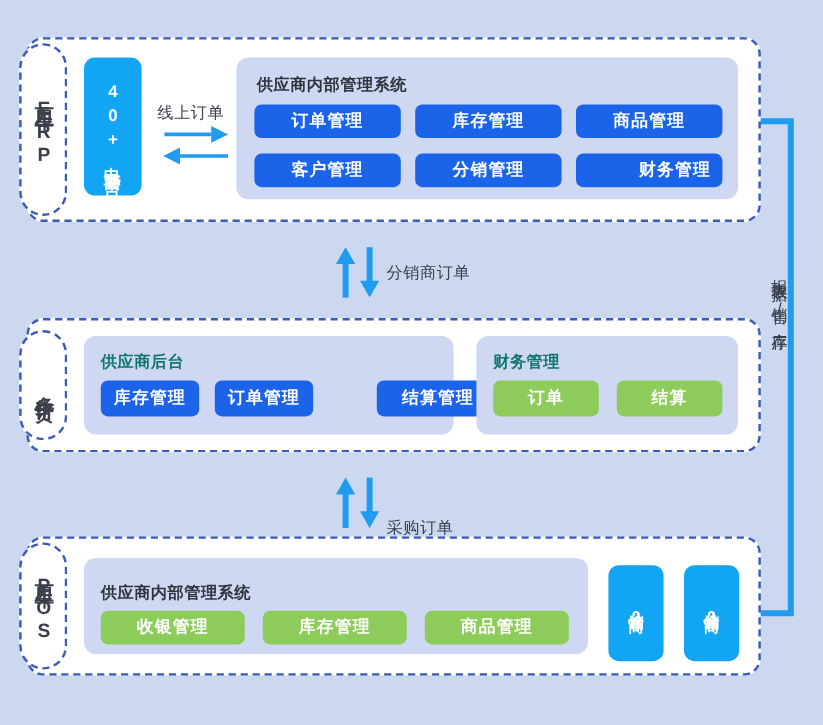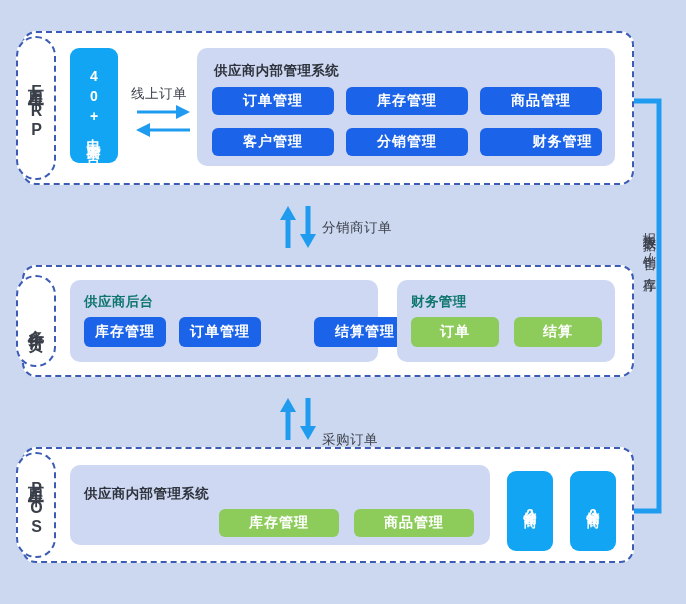--- a/index.html
+++ b/index.html
@@ -173,20 +173,21 @@
     <line x1="308" y1="398" x2="308" y2="428" stroke="#1f9bf0" stroke-width="5"></line>
     <polygon points="300,426 308,440 316,426" fill="#1f9bf0"></polygon>
   </svg>
   <div class="conn-label" style="left:322px;top:411px;margin-top:20px;">采购订单</div>
 
   <div class="tier" id="tier-pos"></div>
   <div class="tier-tag" id="tag-pos">万里牛POS</div>
 
   <div class="group-card" style="left:70px;top:465px;width:420px;height:80px;"></div>
   <div class="group-title" style="left:84px;top:485px;">供应商内部管理系统</div>
+  <div class="pill green" style="left:84px;top:509px;width:120px;height:28px;">收银管理</div>
   <div class="pill green" style="left:219px;top:509px;width:120px;height:28px;">库存管理</div>
   <div class="pill green" style="left:354px;top:509px;width:120px;height:28px;">商品管理</div>
 
   <div class="vbox" style="left:507px;top:471px;width:46px;height:80px;font-size:13px;letter-spacing:2px;">分销商2</div>
   <div class="vbox" style="left:570px;top:471px;width:46px;height:80px;font-size:13px;letter-spacing:2px;">分销商3</div>
 
   <div class="conn-label vertical" style="left:640px;top:222px;">报表数据：销售/库存</div>
 
 </div>
 

